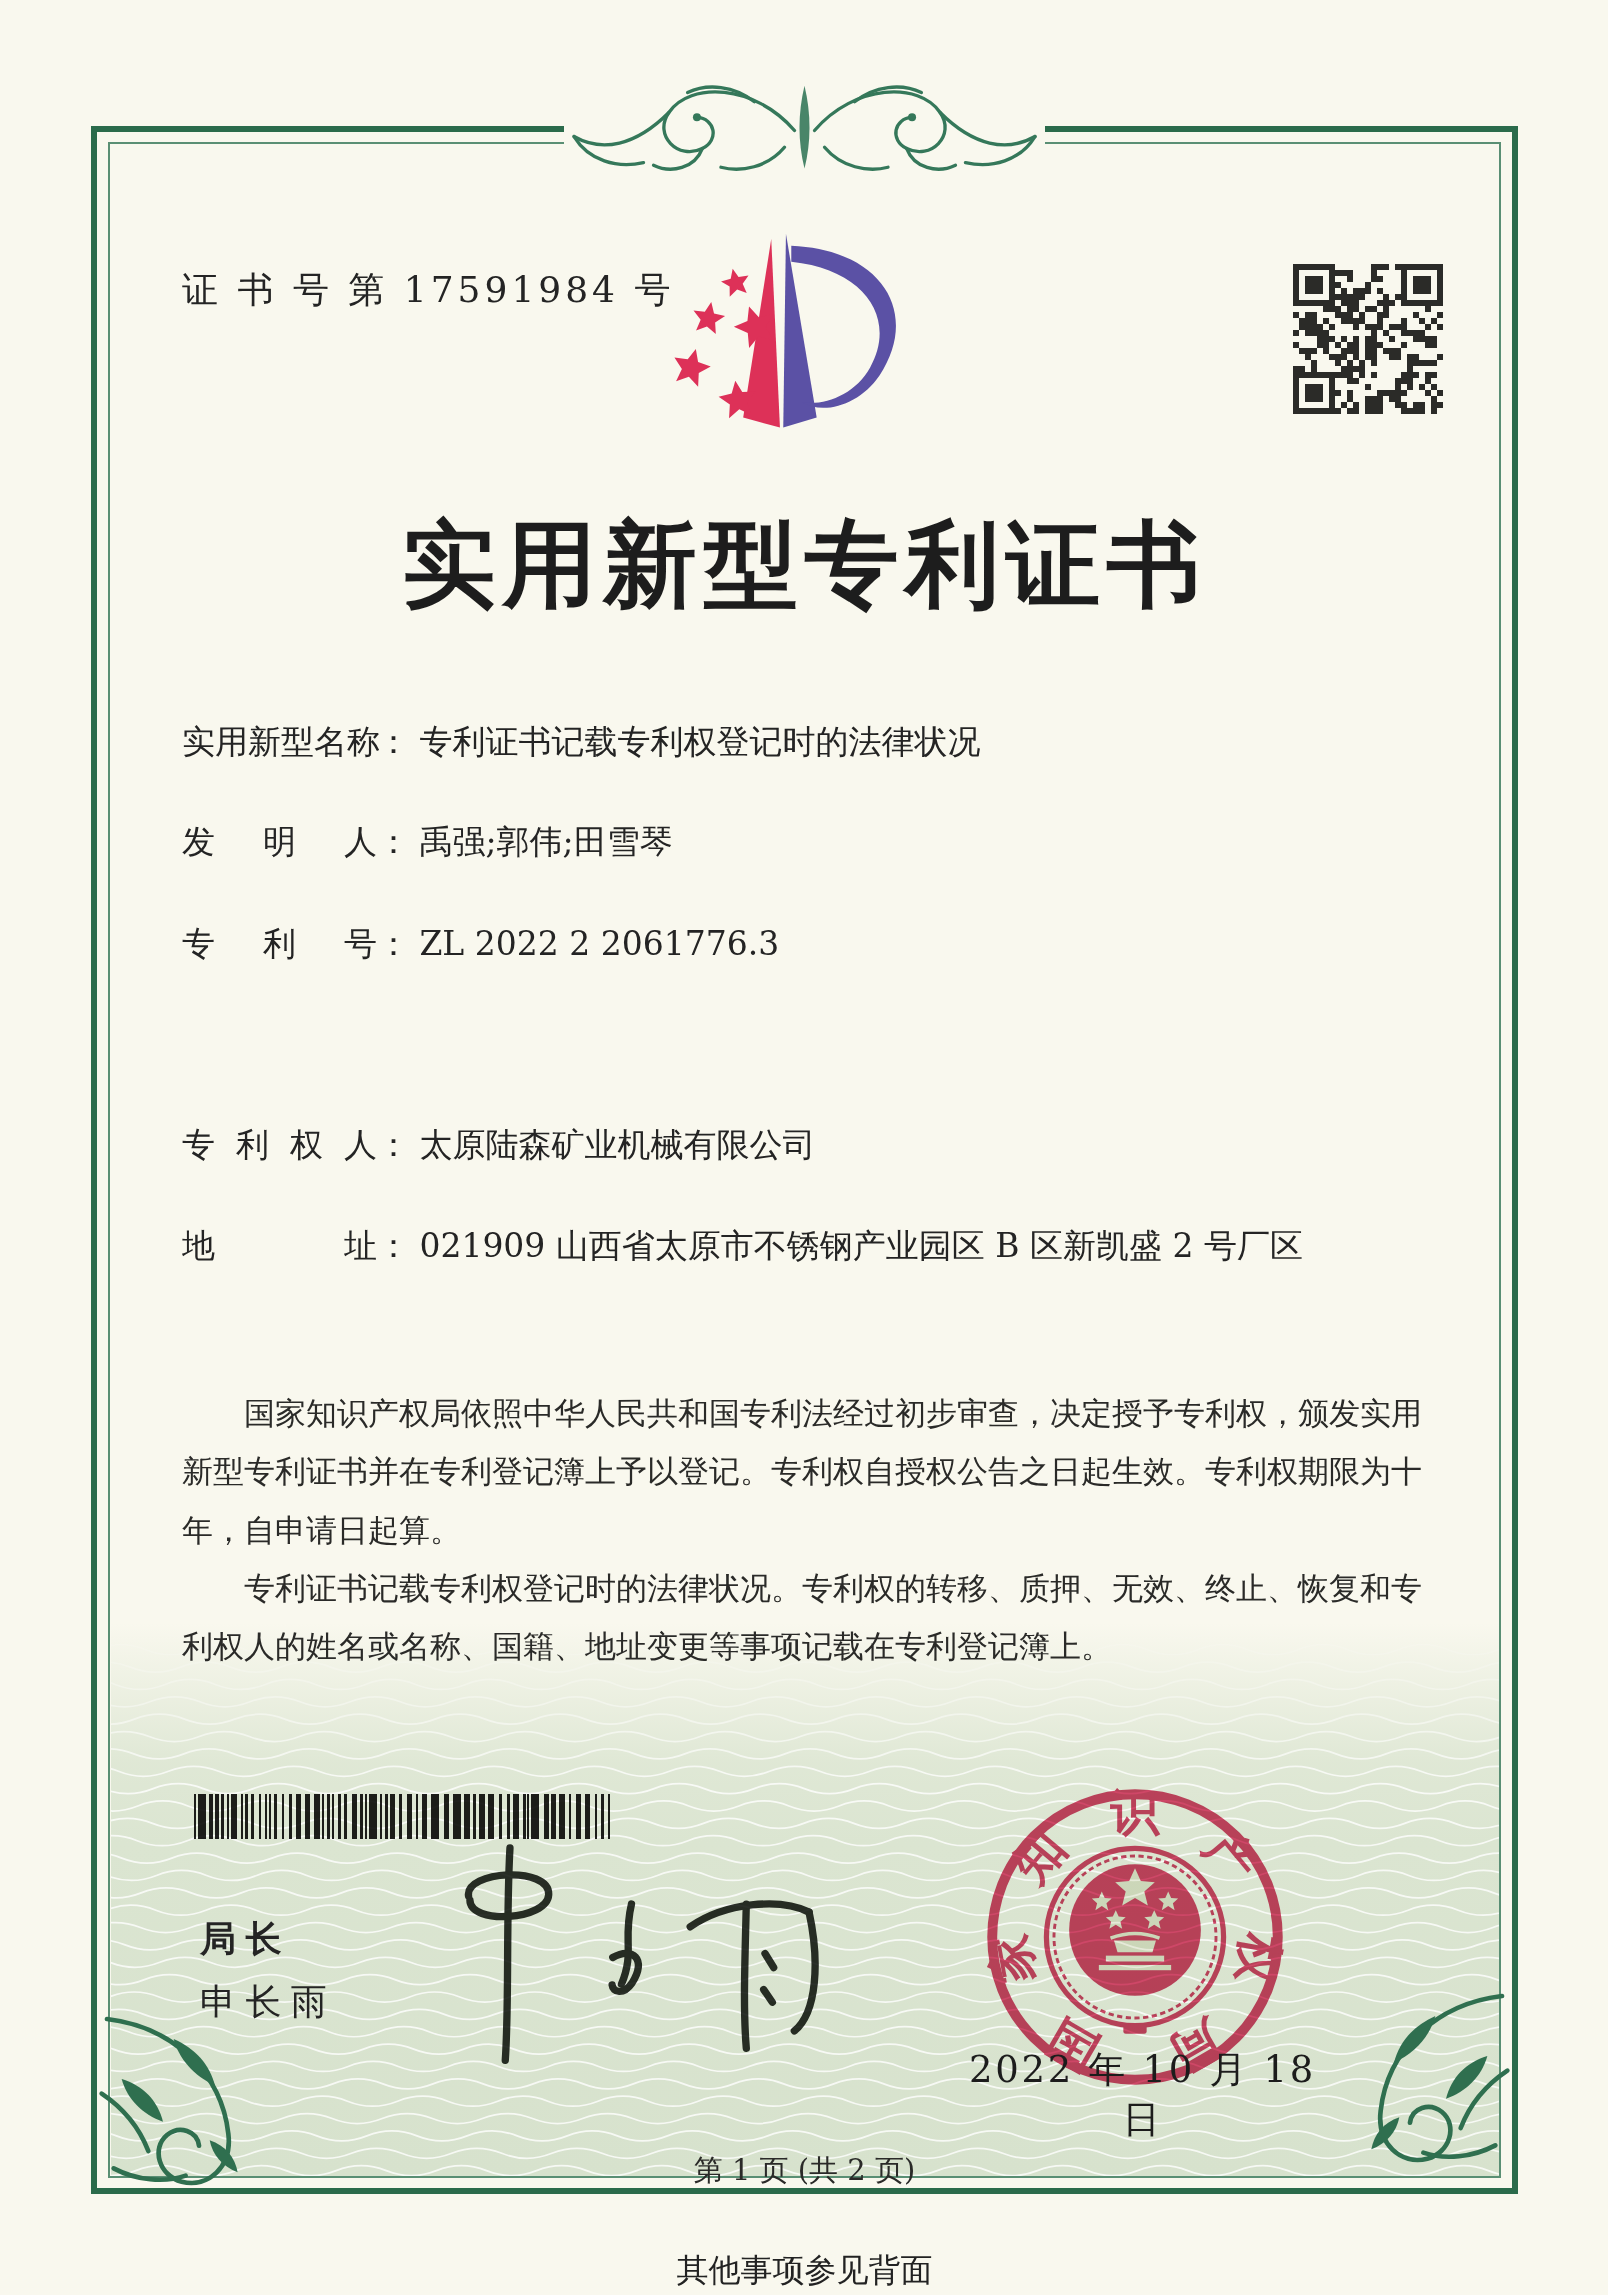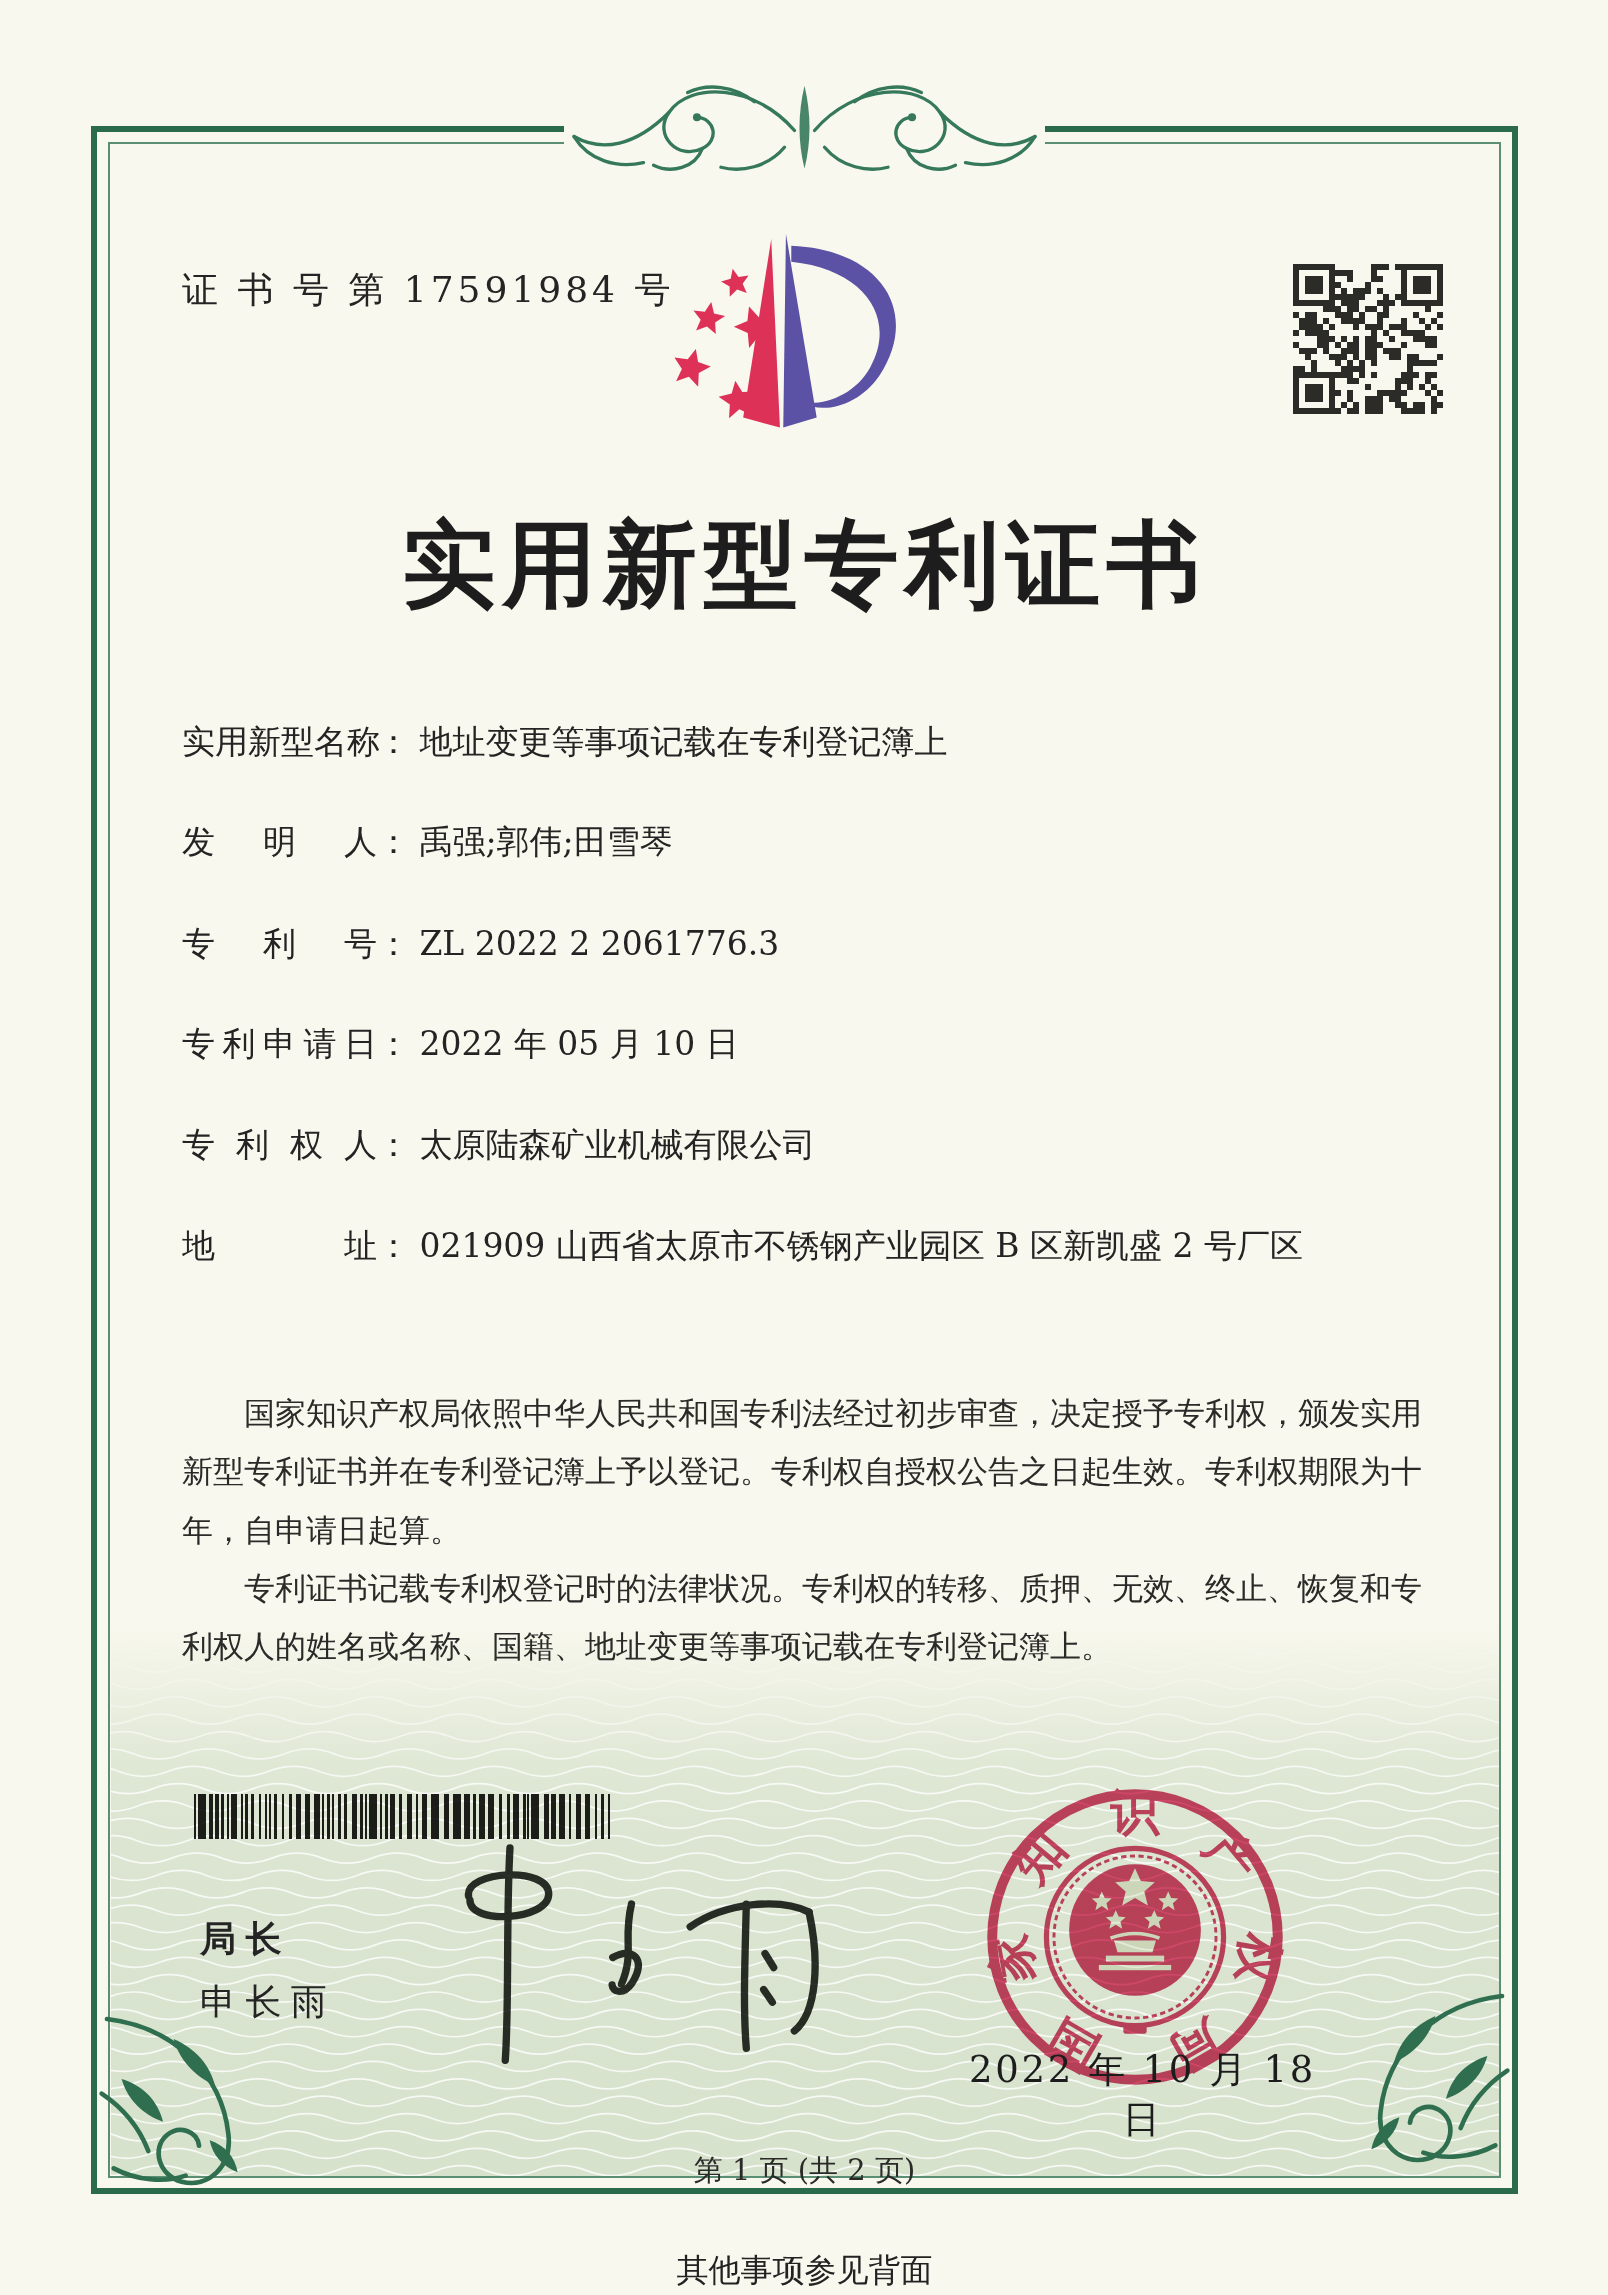--- a/index.html
+++ b/index.html
@@ -485,30 +485,27 @@
       <div class="qm" style="left: 146px; top: 50px; width: 6px; height: 6px;"></div>
       <div class="qm" style="left: 146px; top: 62px; width: 6px; height: 6px;"></div>
       <div class="qm" style="left: 146px; top: 92px; width: 6px; height: 6px;"></div>
       <div class="qm" style="left: 146px; top: 128px; width: 6px; height: 6px;"></div>
       <div class="qm" style="left: 146px; top: 140px; width: 6px; height: 6px;"></div>
     </div>
 
   <div class="title">实用新型专利证书</div>
 
   <div class="frow r1">
-    <span class="flabel">实用新型名称</span><span class="fcolon">：</span><span>地址变更等事项记载在专利登记簿上</span>
+    <span class="flabel">实用新型名称</span><span class="fcolon">：</span><span>专利证书记载专利权登记时的法律状况</span>
   </div>
   <div class="frow r2">
     <span class="flabel">发明人</span><span class="fcolon">：</span><span>禹强;郭伟;田雪琴</span>
   </div>
   <div class="frow r3">
     <span class="flabel">专利号</span><span class="fcolon">：</span><span>ZL 2022 2 2061776.3</span>
-  </div>
-  <div class="frow r4">
-    <span class="flabel">专利申请日</span><span class="fcolon">：</span><span>2022 年 05 月 10 日</span>
   </div>
   <div class="frow r5">
     <span class="flabel">专利权人</span><span class="fcolon">：</span><span>太原陆森矿业机械有限公司</span>
   </div>
   <div class="frow r6">
     <span class="flabel">地址</span><span class="fcolon">：</span><span>021909 山西省太原市不锈钢产业园区 B 区新凯盛 2 号厂区</span>
   </div>
 
   <div class="paras">
     <p>国家知识产权局依照中华人民共和国专利法经过初步审查，决定授予专利权，颁发实用新型专利证书并在专利登记簿上予以登记。专利权自授权公告之日起生效。专利权期限为十年，自申请日起算。</p>

